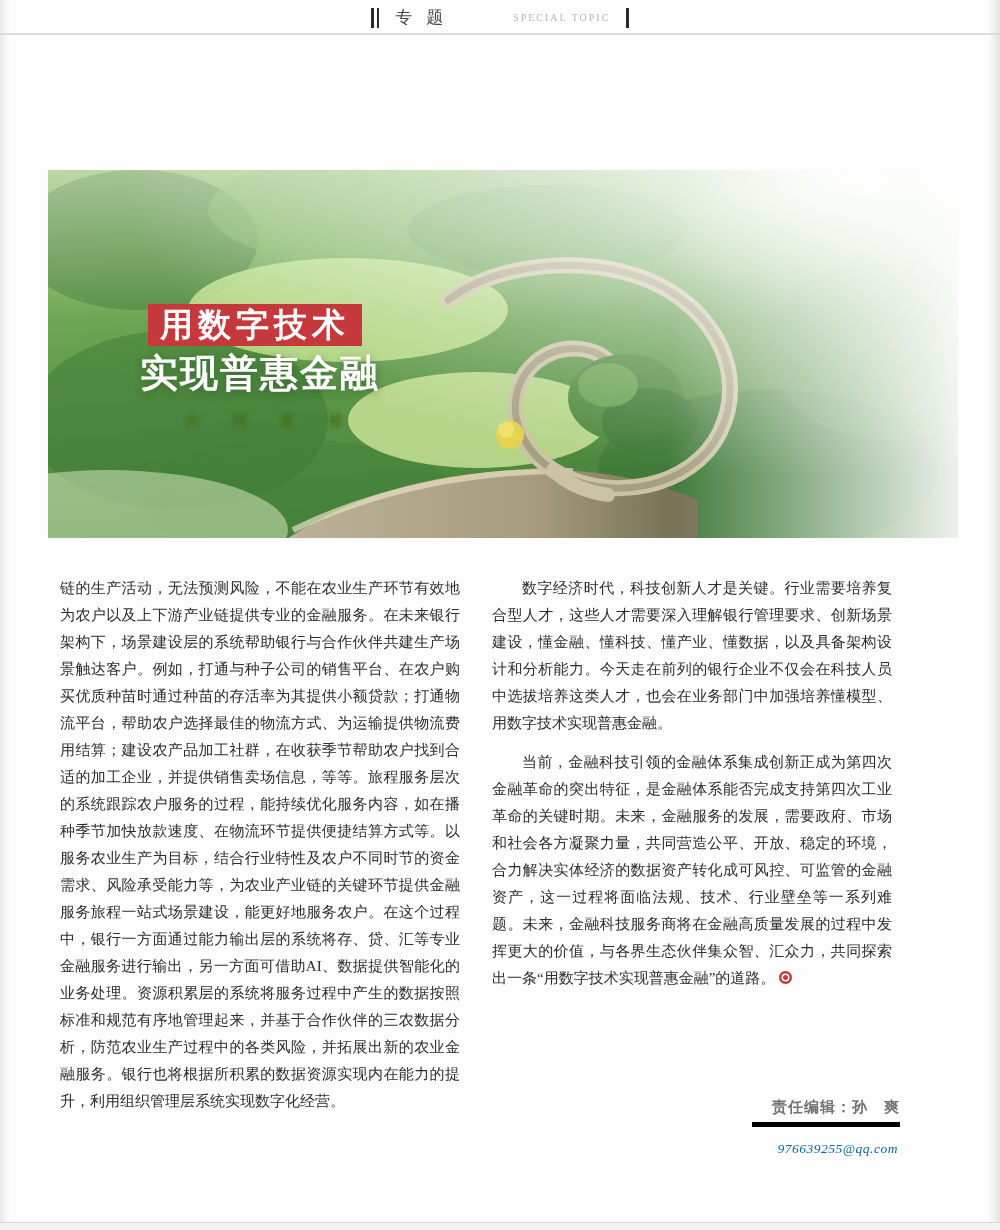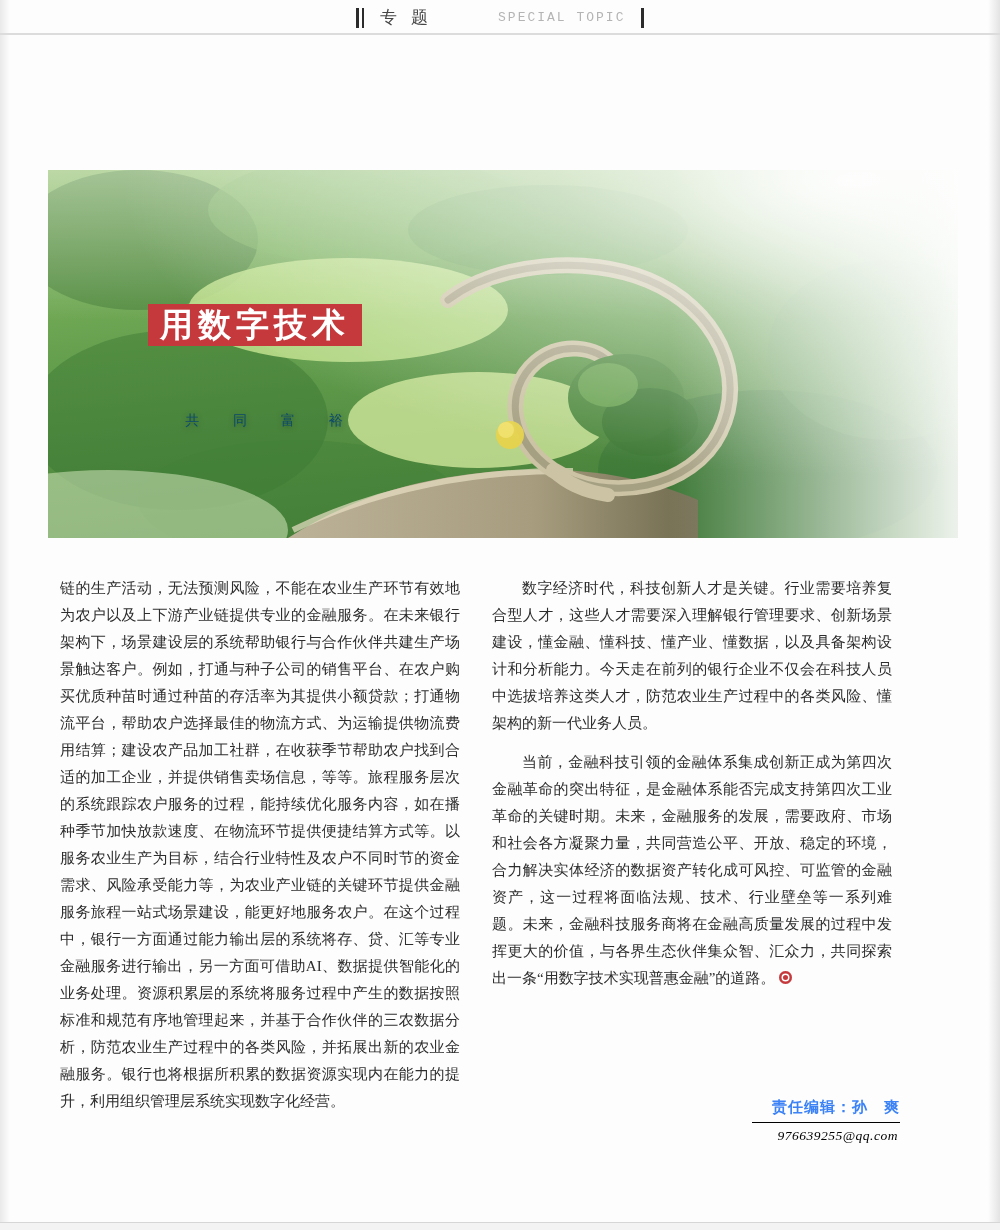--- a/index.html
+++ b/index.html
@@ -8,59 +8,59 @@
   
   .edge-left{position:absolute;left:0;top:0;bottom:0;width:10px;
     background:linear-gradient(90deg,#e9e9e9,rgba(255,255,255,0));}
   .edge-right{position:absolute;right:0;top:0;bottom:0;width:12px;
     background:linear-gradient(270deg,#e3e3e3,rgba(255,255,255,0));}
   .edge-bottom{position:absolute;left:0;right:0;top:1222px;height:1px;background:#d6d6d6;}
   .edge-bottom-fill{position:absolute;left:0;right:0;top:1223px;bottom:0;background:#f3f3f3;}
 
   
   .header{position:absolute;left:0;top:6px;width:100%;display:flex;
-    justify-content:center;align-items:center;font-family:Liberation Mono, monospace;}
+    justify-content:center;align-items:center;font-family:Liberation Serif, serif;}
   .dbar{display:flex;gap:3px;margin-right:16px;}
   .vbar{width:2.5px;height:20px;background:#2b2b2b;}
   .h-cn{font-size:17px;color:#454545;letter-spacing:14px;margin-right:8px;}
-  .h-en{font-size:13px;color:#b4b4b4;letter-spacing:2px;margin-right:16px;margin-left:48px;}
+  .h-en{font-size:10px;color:#b4b4b4;letter-spacing:2px;margin-right:16px;margin-left:48px;}
   .header-rule{position:absolute;left:0;top:33px;width:100%;height:1.5px;background:#dcdcdc;}
 
   
   .hero{position:absolute;left:48px;top:170px;width:910px;height:368px;overflow:hidden;}
   .hero svg{position:absolute;left:0;top:0;}
   .hero-badge{position:absolute;left:100px;top:134px;height:42px;line-height:42px;
     padding:0 12px;font-size:33px;letter-spacing:5px;font-weight:bold;color:#fff;
     background:#c5393c;font-family:"Liberation Sans",sans-serif;}
   .hero-line2{position:absolute;left:92px;top:178px;font-size:38px;font-weight:bold;
     color:#fff;letter-spacing:2px;font-family:"Liberation Sans",sans-serif;
     text-shadow:0 2px 8px rgba(30,60,30,.45);}
   .hero-sub{position:absolute;left:92px;top:242px;width:248px;text-align:center;
-    color:#0c4a6e;font-size:14px;letter-spacing:15px;text-indent:15px;
+    color:#4d7c0f;font-size:14px;letter-spacing:15px;text-indent:15px;
     font-family:"Liberation Sans",sans-serif;text-shadow:0 1px 5px rgba(30,60,30,.5);}
 
   
   .col{position:absolute;top:563px;width:424px;font-size:15px;line-height:27px;
     text-align:justify;color:#2d2d2d;}
   .col-left{left:48px;}
   .col-right{left:480px;}
   .para{margin:12px;}
   .para.indent{text-indent:2em;}
   .endmark{display:inline-block;width:13px;height:13px;border-radius:50%;
     background:#c5393c;vertical-align:-1px;margin-left:4px;
     box-shadow:inset 0 0 0 2.5px #c5393c, inset 0 0 0 4px #fff;}
   .author-note{margin-top:8px;text-align:right;padding-right:6px;font-weight:bold;
     font-family:"Liberation Sans",sans-serif;font-size:15.5px;color:#1f1f1f;}
 
   
   .editor{position:absolute;left:695px;top:1098px;width:205px;text-align:right;}
   .editor-name{display:inline-block;min-width:148px;font-family:"Liberation Sans",sans-serif;
-    font-weight:bold;font-size:15px;color:#3b82f6;padding-bottom:5px;
-    border-bottom:1px solid #000000;letter-spacing:1px;}
-  .editor-email{margin-top:5px;font-style:italic;font-size:13.5px;color:#000000;
+    font-weight:bold;font-size:15px;color:#737373;padding-bottom:5px;
+    border-bottom:5px solid #000000;letter-spacing:1px;}
+  .editor-email{margin-top:14px;font-style:italic;font-size:13.5px;color:#0369a1;
     letter-spacing:.5px;padding-right:2px;}
 
   
   .page-num{position:absolute;left:0;top:1200px;width:56px;height:23px;background:#a2a2a2;
     color:#fff;font-family:"Liberation Sans",sans-serif;font-size:16px;
     text-align:center;line-height:23px;margin-top:36px;}
 </style>
 </head>
 <body>
 
@@ -133,29 +133,30 @@
     <ellipse cx="560" cy="215" rx="30" ry="22" fill="#6aa452" opacity="0.9"></ellipse>
 
     <circle cx="462" cy="265" r="14" fill="#e6d34b" opacity="0.95"></circle>
     <circle cx="458" cy="260" r="8" fill="#f0e06a"></circle>
 
     <rect x="620" width="290" height="368" fill="url(#fadeR)"></rect>
     <rect width="910" height="150" fill="url(#fadeT)"></rect>
     <rect width="910" height="368" fill="url(#glare)"></rect>
   </svg>
   <div class="hero-badge" style="background: rgb(197, 57, 60);">用数字技术</div>
+  <div class="hero-line2">实现普惠金融</div>
   <div class="hero-sub">共 同 富 裕</div>
 </div>
 
 <div class="col col-left">
   <p class="para">链的生产活动，无法预测风险，不能在农业生产环节有效地为农户以及上下游产业链提供专业的金融服务。在未来银行架构下，场景建设层的系统帮助银行与合作伙伴共建生产场景触达客户。例如，打通与种子公司的销售平台、在农户购买优质种苗时通过种苗的存活率为其提供小额贷款；打通物流平台，帮助农户选择最佳的物流方式、为运输提供物流费用结算；建设农产品加工社群，在收获季节帮助农户找到合适的加工企业，并提供销售卖场信息，等等。旅程服务层次的系统跟踪农户服务的过程，能持续优化服务内容，如在播种季节加快放款速度、在物流环节提供便捷结算方式等。以服务农业生产为目标，结合行业特性及农户不同时节的资金需求、风险承受能力等，为农业产业链的关键环节提供金融服务旅程一站式场景建设，能更好地服务农户。在这个过程中，银行一方面通过能力输出层的系统将存、贷、汇等专业金融服务进行输出，另一方面可借助AI、数据提供智能化的业务处理。资源积累层的系统将服务过程中产生的数据按照标准和规范有序地管理起来，并基于合作伙伴的三农数据分析，防范农业生产过程中的各类风险，并拓展出新的农业金融服务。银行也将根据所积累的数据资源实现内在能力的提升，利用组织管理层系统实现数字化经营。</p>
 </div>
 
 <div class="col col-right">
-  <p class="para indent">数字经济时代，科技创新人才是关键。行业需要培养复合型人才，这些人才需要深入理解银行管理要求、创新场景建设，懂金融、懂科技、懂产业、懂数据，以及具备架构设计和分析能力。今天走在前列的银行企业不仅会在科技人员中选拔培养这类人才，防范农业生产过程中的各类风险、懂架构的新一代业务人员。</p>
+  <p class="para indent">数字经济时代，科技创新人才是关键。行业需要培养复合型人才，这些人才需要深入理解银行管理要求、创新场景建设，懂金融、懂科技、懂产业、懂数据，以及具备架构设计和分析能力。今天走在前列的银行企业不仅会在科技人员中选拔培养这类人才，也会在业务部门中加强培养懂模型、用数字技术实现普惠金融。</p>
   <p class="para indent"><span>当前，金融科技引领的金融体系集成创新正成为第四次金融革命的突出特征，是金融体系能否完成支持第四次工业革命的关键时期。未来，金融服务的发展，需要政府、市场和社会各方凝聚力量，共同营造公平、开放、稳定的环境，合力解决实体经济的数据资产转化成可风控、可监管的金融资产，这一过程将面临法规、技术、行业壁垒等一系列难题。未来，金融科技服务商将在金融高质量发展的过程中发挥更大的价值，与各界生态伙伴集众智、汇众力，共同探索出一条“用数字技术实现普惠金融”的道路。</span><span class="endmark"></span></p>
 </div>
 
 <div class="editor">
   <div><span class="editor-name">责任编辑：孙　爽</span></div>
   <div class="editor-email">976639255@qq.com</div>
 </div>
 
 <div class="page-num">46</div>
 

